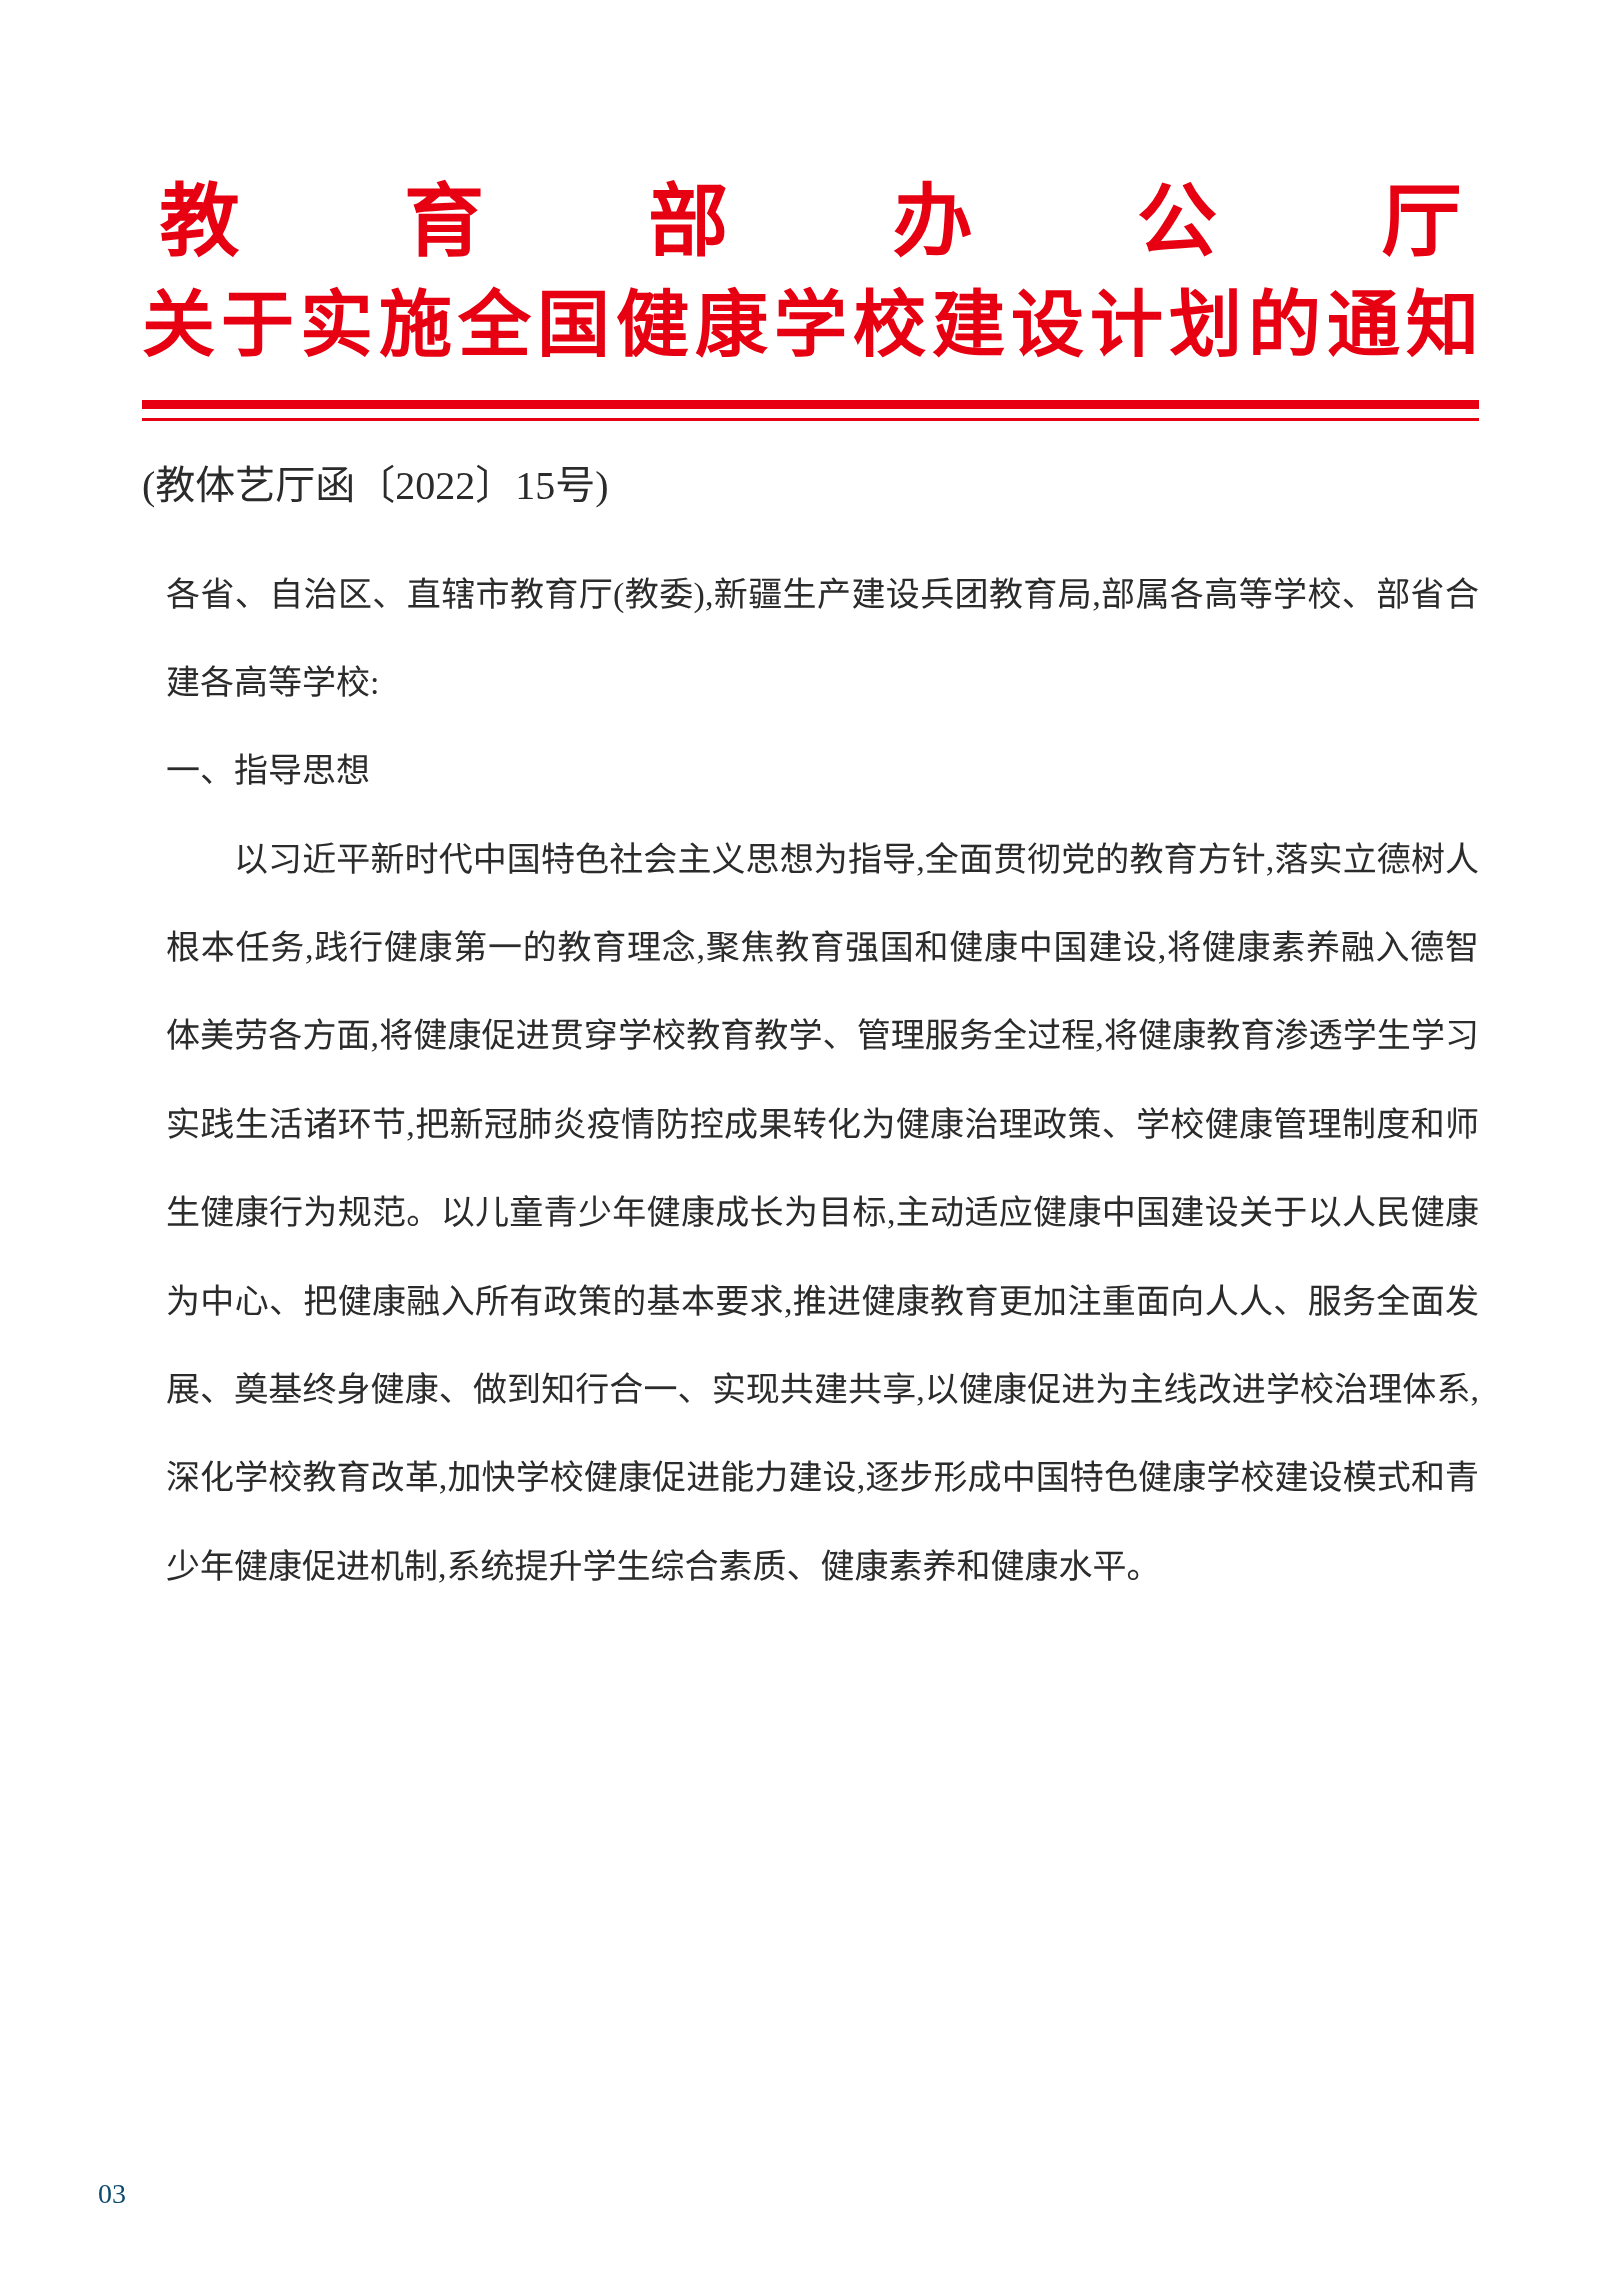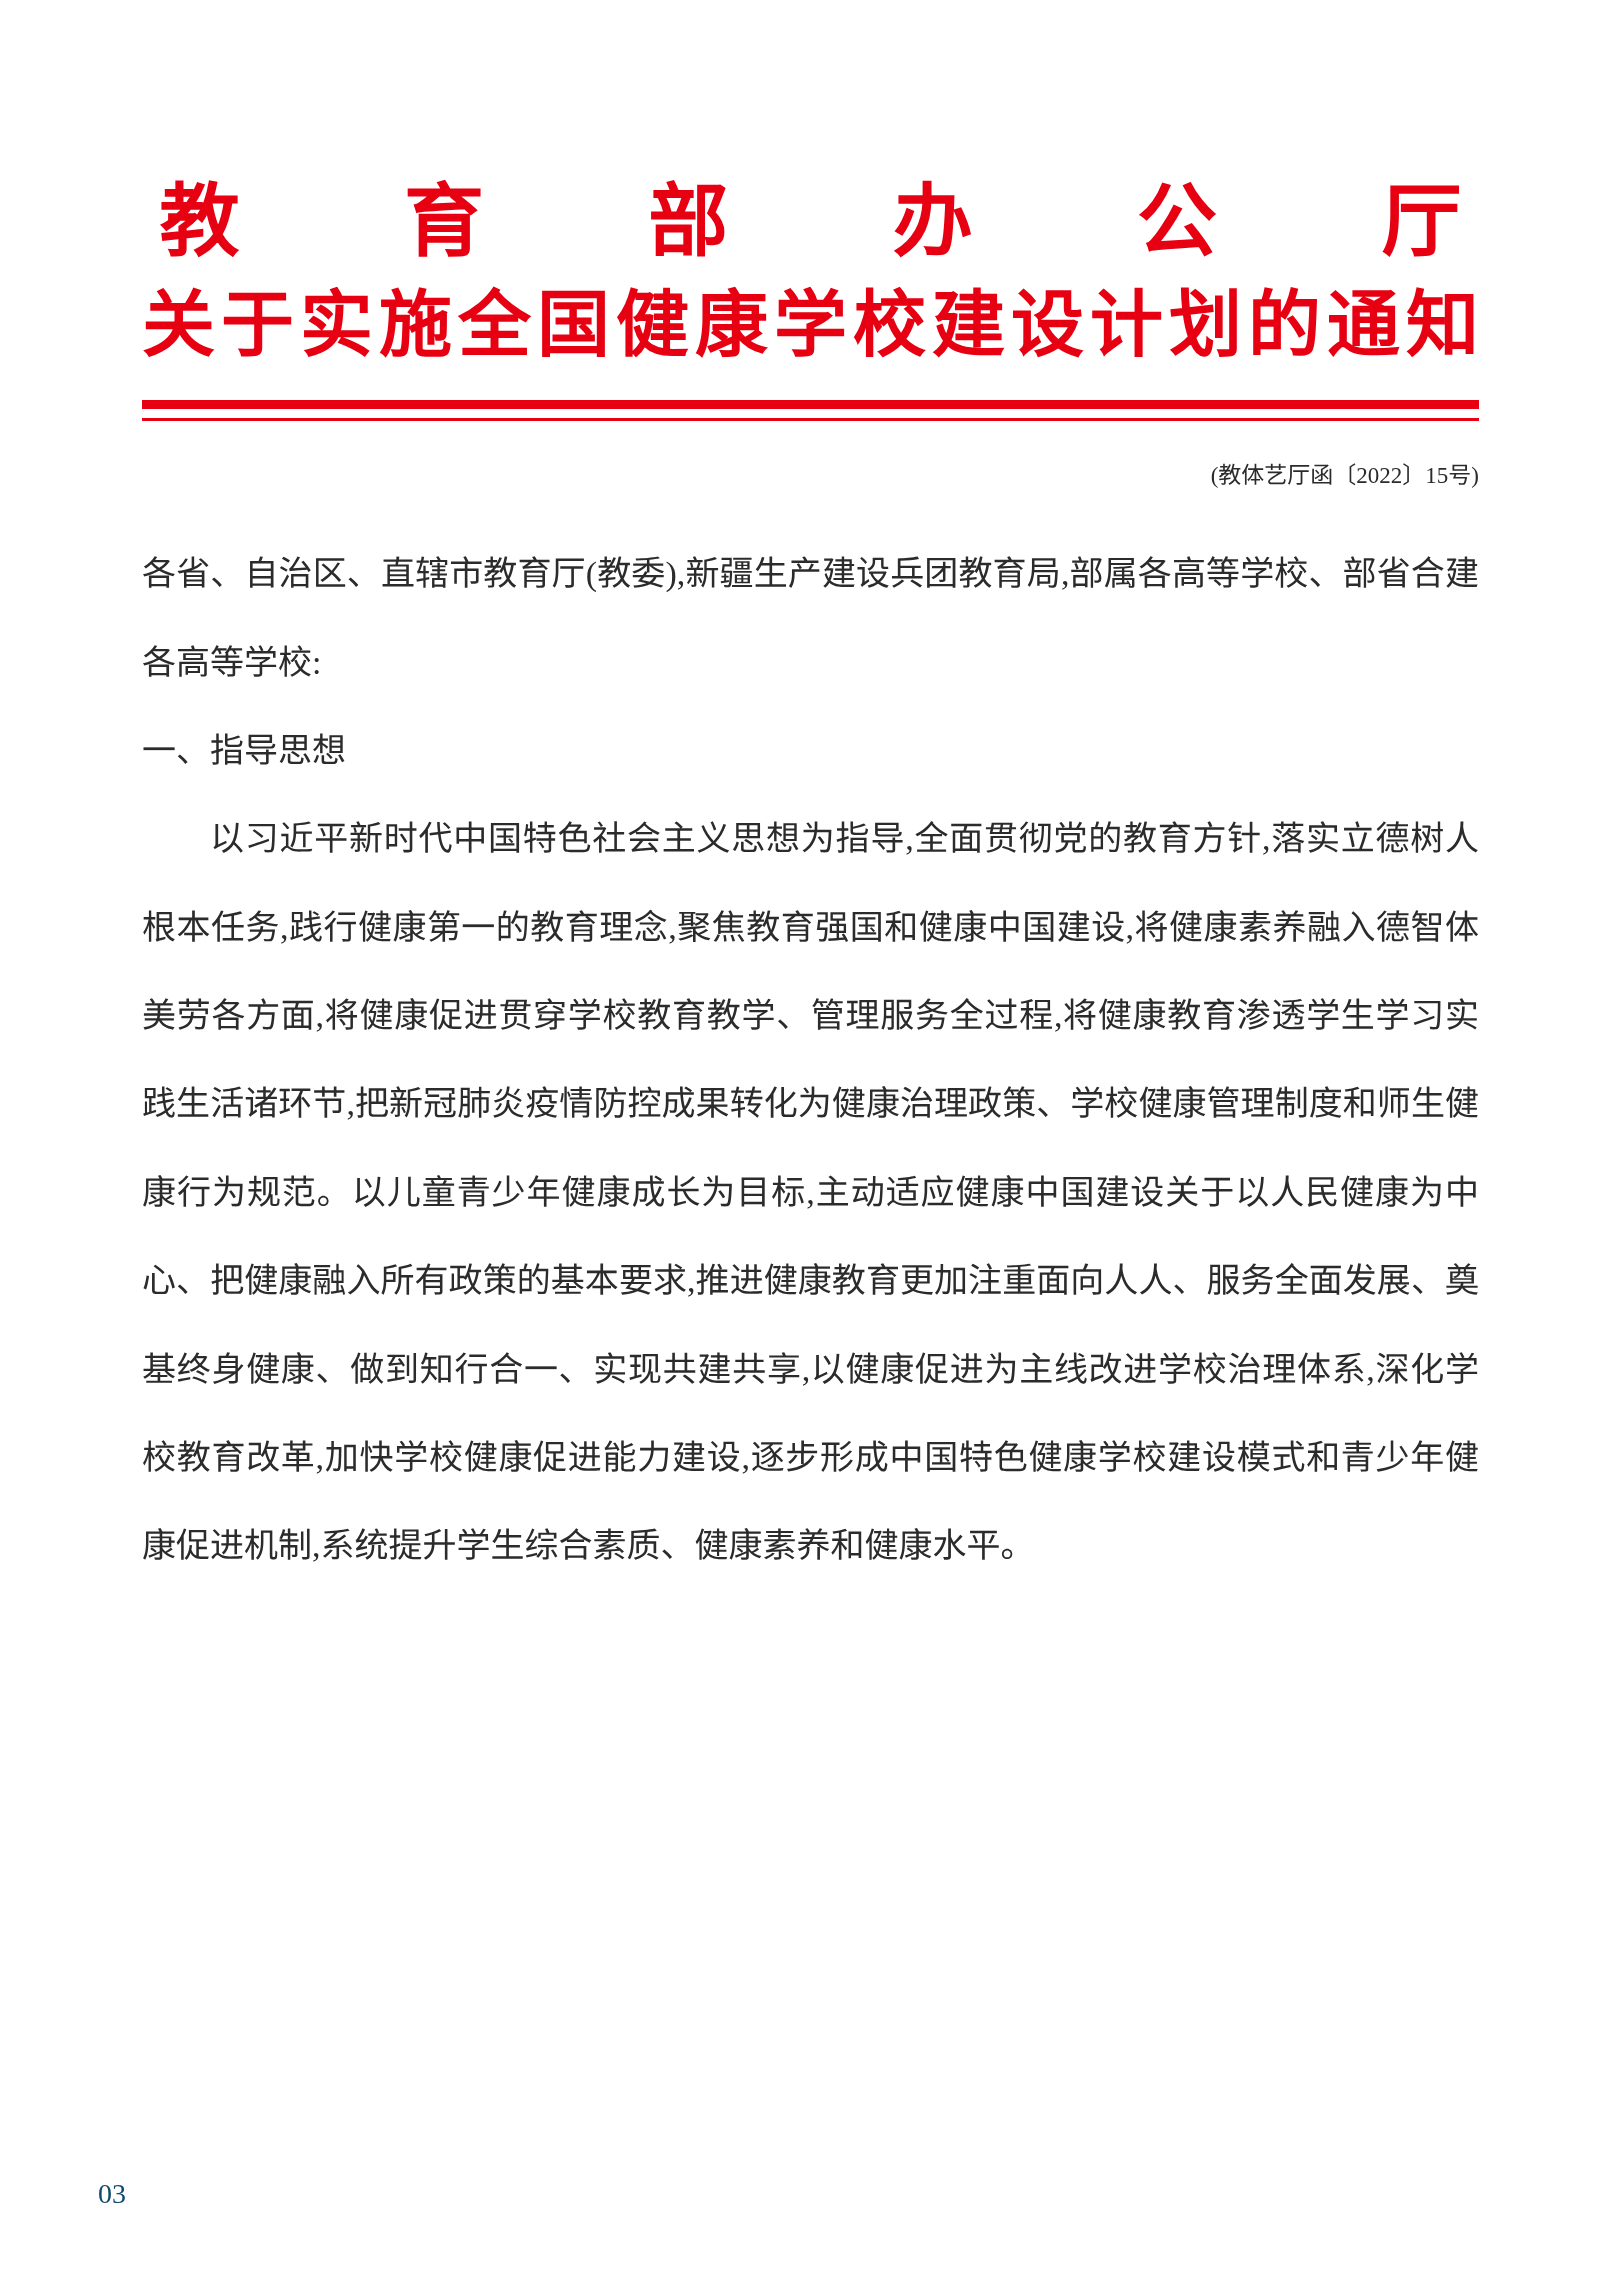--- a/index.html
+++ b/index.html
@@ -42,31 +42,31 @@
     height: 8.8px;
     background: var(--red, #e60012);
   }
   .rule-thin {
     margin-top: 8.8px;
     height: 2.9px;
     background: var(--red, #e60012);
   }
   .docnum {
     margin-top: 41px;
-    text-align: right;
-    font-size: 23px;
+    font-size: 40px;
     color: #2b2b2b;
     line-height: 1.2;
   }
   
   .doc-body {
     margin-top: 41px;
     font-size: 34px;
     line-height: 2.6;
     text-align: justify;
+    margin-left: 24px;
   }
   .doc-body p {
     margin: 0;
   }
   .doc-body p.address {
     text-indent: 0;
   }
   .doc-body p.para {
     text-indent: 2em;
   }

